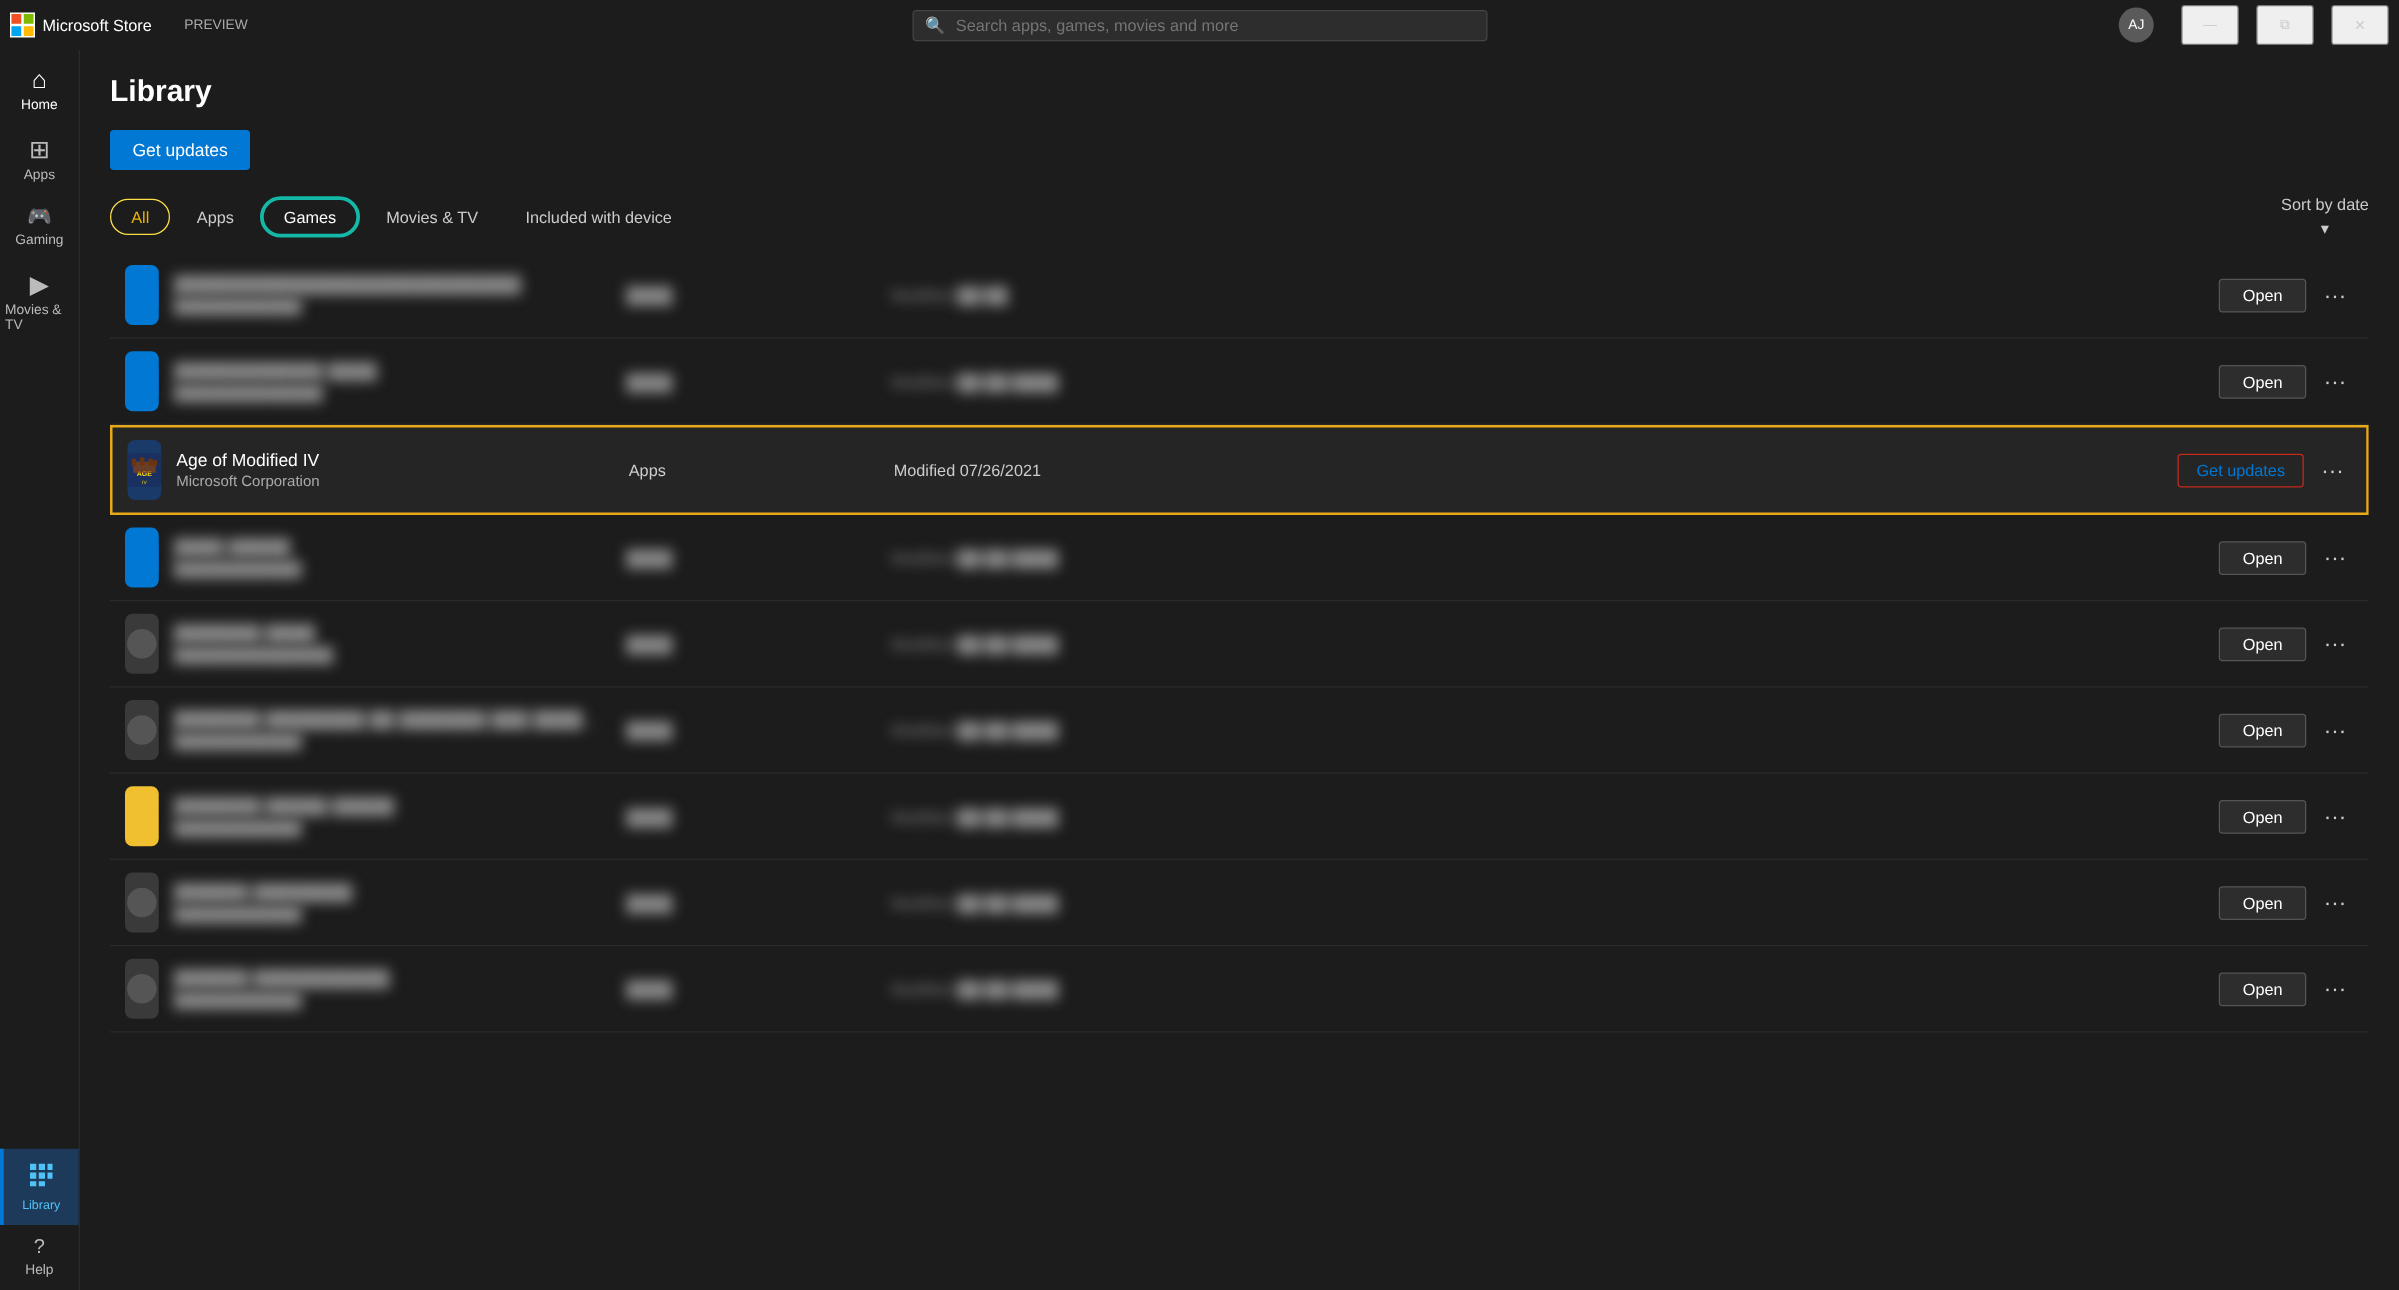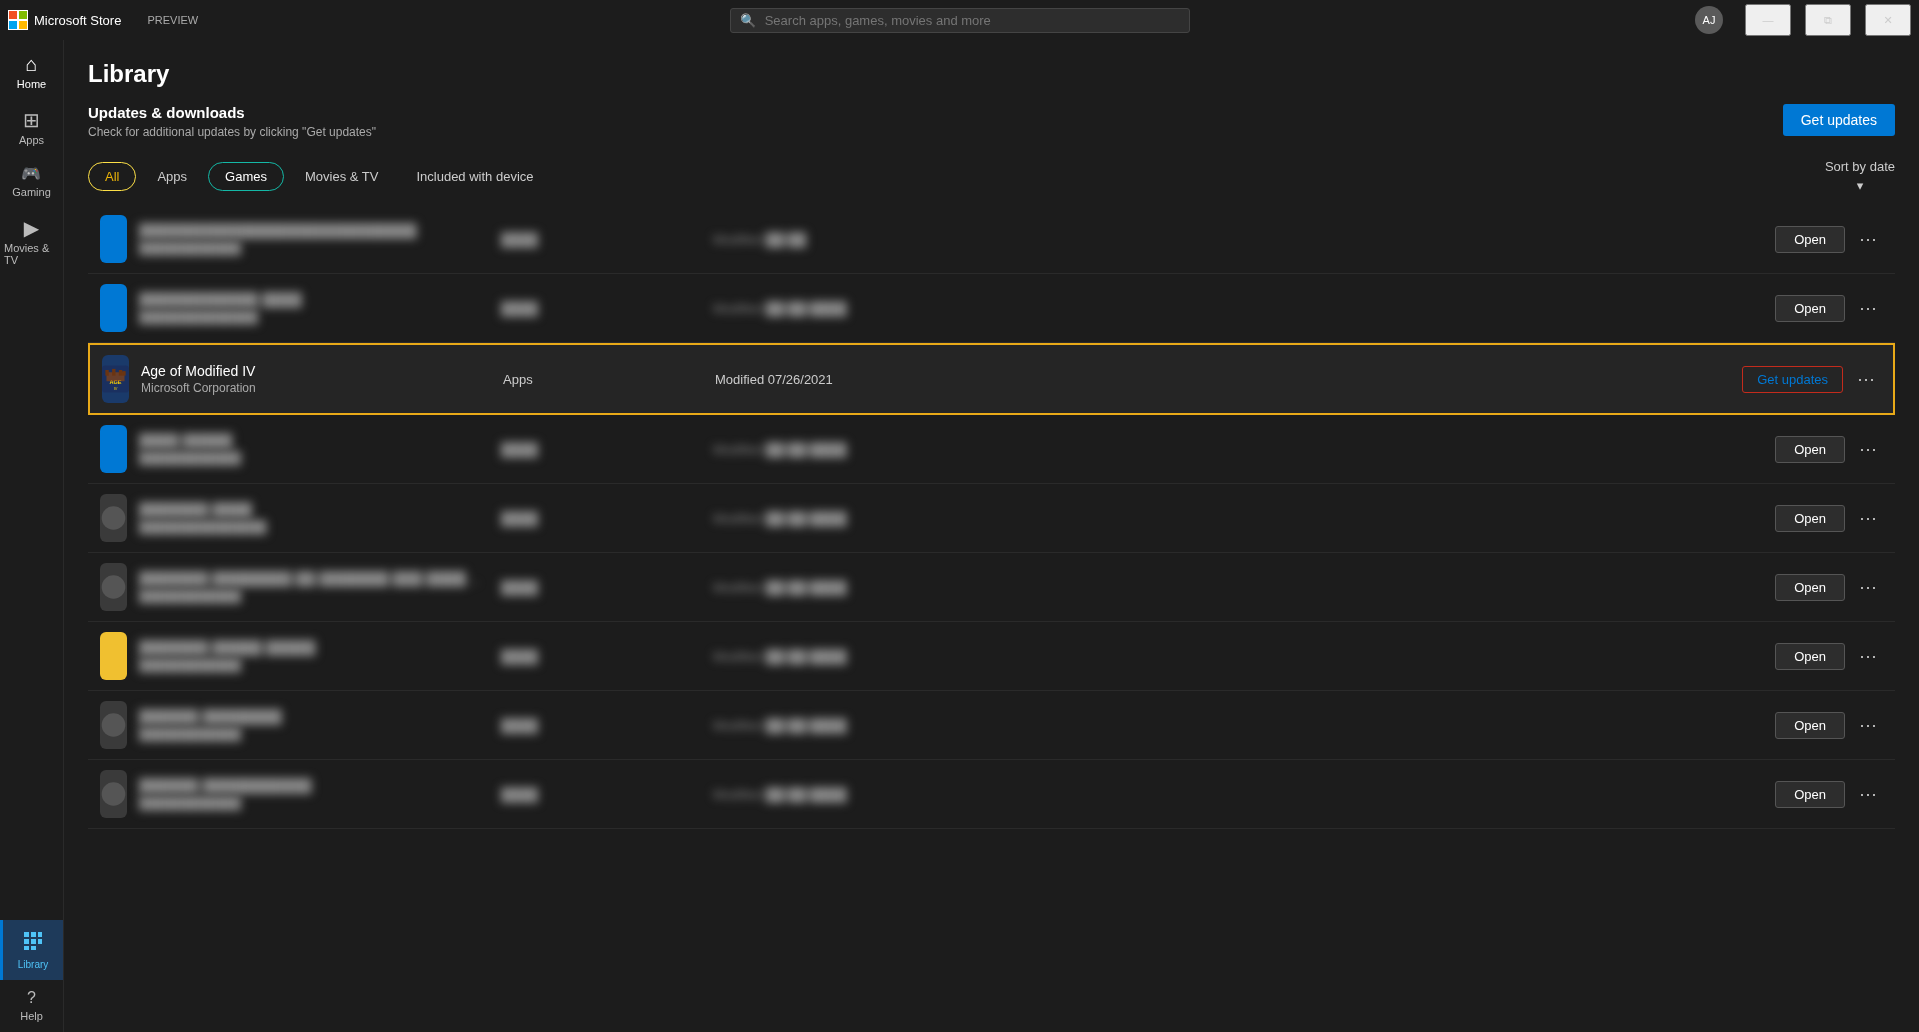--- a/index.html
+++ b/index.html
@@ -198,21 +198,21 @@
       color: #ccc;
       font-size: 13px;
       cursor: pointer;
     }
     .filter-tab.active-round {
       border: 1px solid #fde047;
       color: #eab308;
       background: transparent;
     }
     .filter-tab.active-square {
-      border: 1px solid #14b8a6;
+      border: 3px solid #14b8a6;
       color: #fff;
       background: transparent;
     }
     .sort-by-container {
       margin-left: auto;
       display: flex;
       align-items: center;
       gap: 4px;
       color: #ccc;
       font-size: 13px;
@@ -399,24 +399,20 @@
         <span>Help</span>
       </div>
     </div>
   </div>
 
   <div class="content">
 
     <h1 class="library-title">Library</h1>
 
     <div class="updates-section">
-      <div class="updates-info">
-        <h3>Updates &amp; downloads</h3>
-        <p>Check for additional updates by clicking "Get updates"</p>
-      </div>
       <button class="get-updates-btn-top">Get updates</button>
     </div>
 
     <div class="filter-bar">
       <button class="filter-tab active-round">All</button>
       <button class="filter-tab">Apps</button>
       <button class="filter-tab active-square">Games</button>
       <button class="filter-tab">Movies &amp; TV</button>
       <button class="filter-tab">Included with device</button>
       <div class="sort-by-container">

